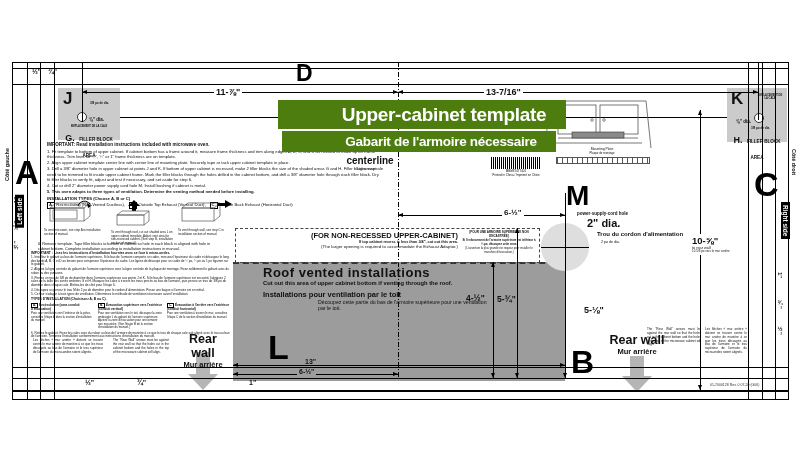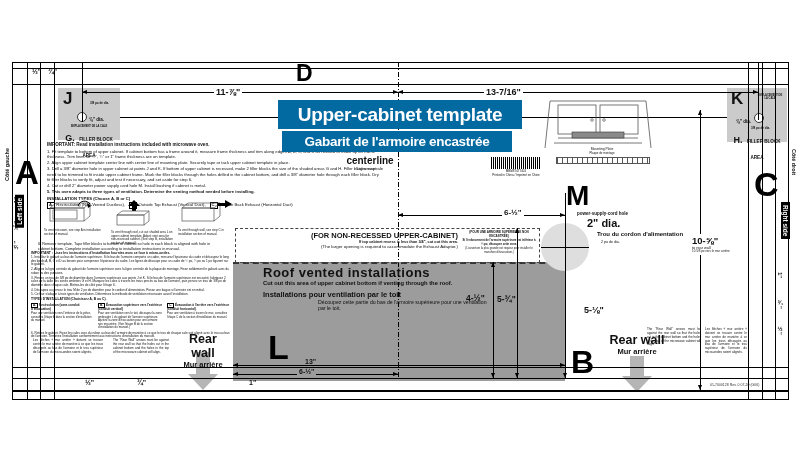--- a/index.html
+++ b/index.html
@@ -4,22 +4,22 @@
 <style>
   html,body{margin:0;padding:0;background:#fff;}
   #page{position:relative;width:802px;height:452px;background:#fff;overflow:hidden;
         font-family:"Liberation Sans",sans-serif;color:#111;}
   .abs{position:absolute;}
   .hl{position:absolute;background:#000;height:1px;z-index:3;}
   .vl{position:absolute;background:#000;width:1px;z-index:3;}
   .z1{z-index:1}.z2{z-index:2}.z4{z-index:4}
   .b{font-weight:bold;}
   .big{position:absolute;font-weight:800;color:#000;letter-spacing:-1px;z-index:4;line-height:1;}
-  .titleblock{position:absolute;background:#0369a1;color:#fff;display:flex;align-items:center;justify-content:center;
-              font-weight:bold;z-index:5;letter-spacing:-0.3px;white-space:nowrap;}
+  .titleblock{position:absolute;background:#4d7c0f;color:#fff;display:flex;align-items:center;justify-content:center;
+              font-weight:bold;z-index:5;letter-spacing:-0.3px;white-space:nowrap;padding-left:44px;}
   .dimlab{position:absolute;font-weight:bold;background:#fff;padding:0 2px;z-index:4;white-space:nowrap;}
   .graylab{position:absolute;font-weight:bold;background:#9c9c9c;padding:0 2px;z-index:4;white-space:nowrap;}
   .vflip{writing-mode:vertical-rl;transform:rotate(180deg);}
   .vtxt{writing-mode:vertical-rl;}
   .sideblack{position:absolute;background:#000;color:#fff;font-weight:bold;padding:3px 1px;z-index:4;}
   .centerline{position:absolute;width:1px;z-index:2;
     background:repeating-linear-gradient(to bottom,#000 0 5px,transparent 5px 7px,#000 7px 8px,transparent 8px 10px);}
   .grayblock{position:absolute;background:#cbcbcb;z-index:2;}
   .hole{position:absolute;border:1px solid #333;border-radius:50%;background:#fff;z-index:4;}
   .ah{position:absolute;width:0;height:0;z-index:3;}
@@ -112,21 +112,21 @@
   <div class="big" style="left:15px;top:156px;font-size:33px;">A</div>
   <div class="big" style="left:754px;top:167px;font-size:34px;">C</div>
   <div class="big" style="left:571px;top:346px;font-size:32px;">B</div>
 
   <div class="dimlab" style="left:214px;top:87px;font-size:9px;">11-⅞"</div>
   <div class="dimlab" style="left:484px;top:87px;font-size:9px;">13-7/16"</div>
   <div class="dimlab" style="left:30px;top:68px;font-size:7px;background:transparent;">½"</div>
   <div class="dimlab" style="left:46px;top:68px;font-size:7px;background:transparent;">¾"</div>
 
   <div class="titleblock" style="left:278px;top:100px;width:244px;height:29px;font-size:19px;">Upper-cabinet template</div>
-  <div class="titleblock" style="left:282px;top:131px;width:230px;height:21px;font-size:13.5px;">Gabarit de l'armoire encastrée</div>
+  <div class="titleblock" style="left:282px;top:131px;width:230px;height:21px;font-size:13.5px;">Gabarit de l'armoire nécessaire</div>
   <div class="abs z4" style="left:338px;top:155px;width:64px;text-align:center;">
     <div class="b" style="font-size:10px;">centerline</div>
     <div style="font-size:4.2px;">Ligne centrale</div>
   </div>
 
   <div class="abs z4" style="left:491px;top:157px;width:50px;height:12px;
        background:repeating-linear-gradient(90deg,#000 0 1px,#fff 1px 2px,#000 2px 2.6px,#fff 2.6px 4px,#000 4px 5.4px,#fff 5.4px 6px);"></div>
   <div class="abs z4" style="left:486px;top:169px;width:60px;text-align:center;font-size:3px;">MBM87477401</div>
   <div class="abs z4" style="left:481px;top:173px;width:70px;text-align:center;font-size:3px;">Printed in China / Imprimé en Chine</div>
 

